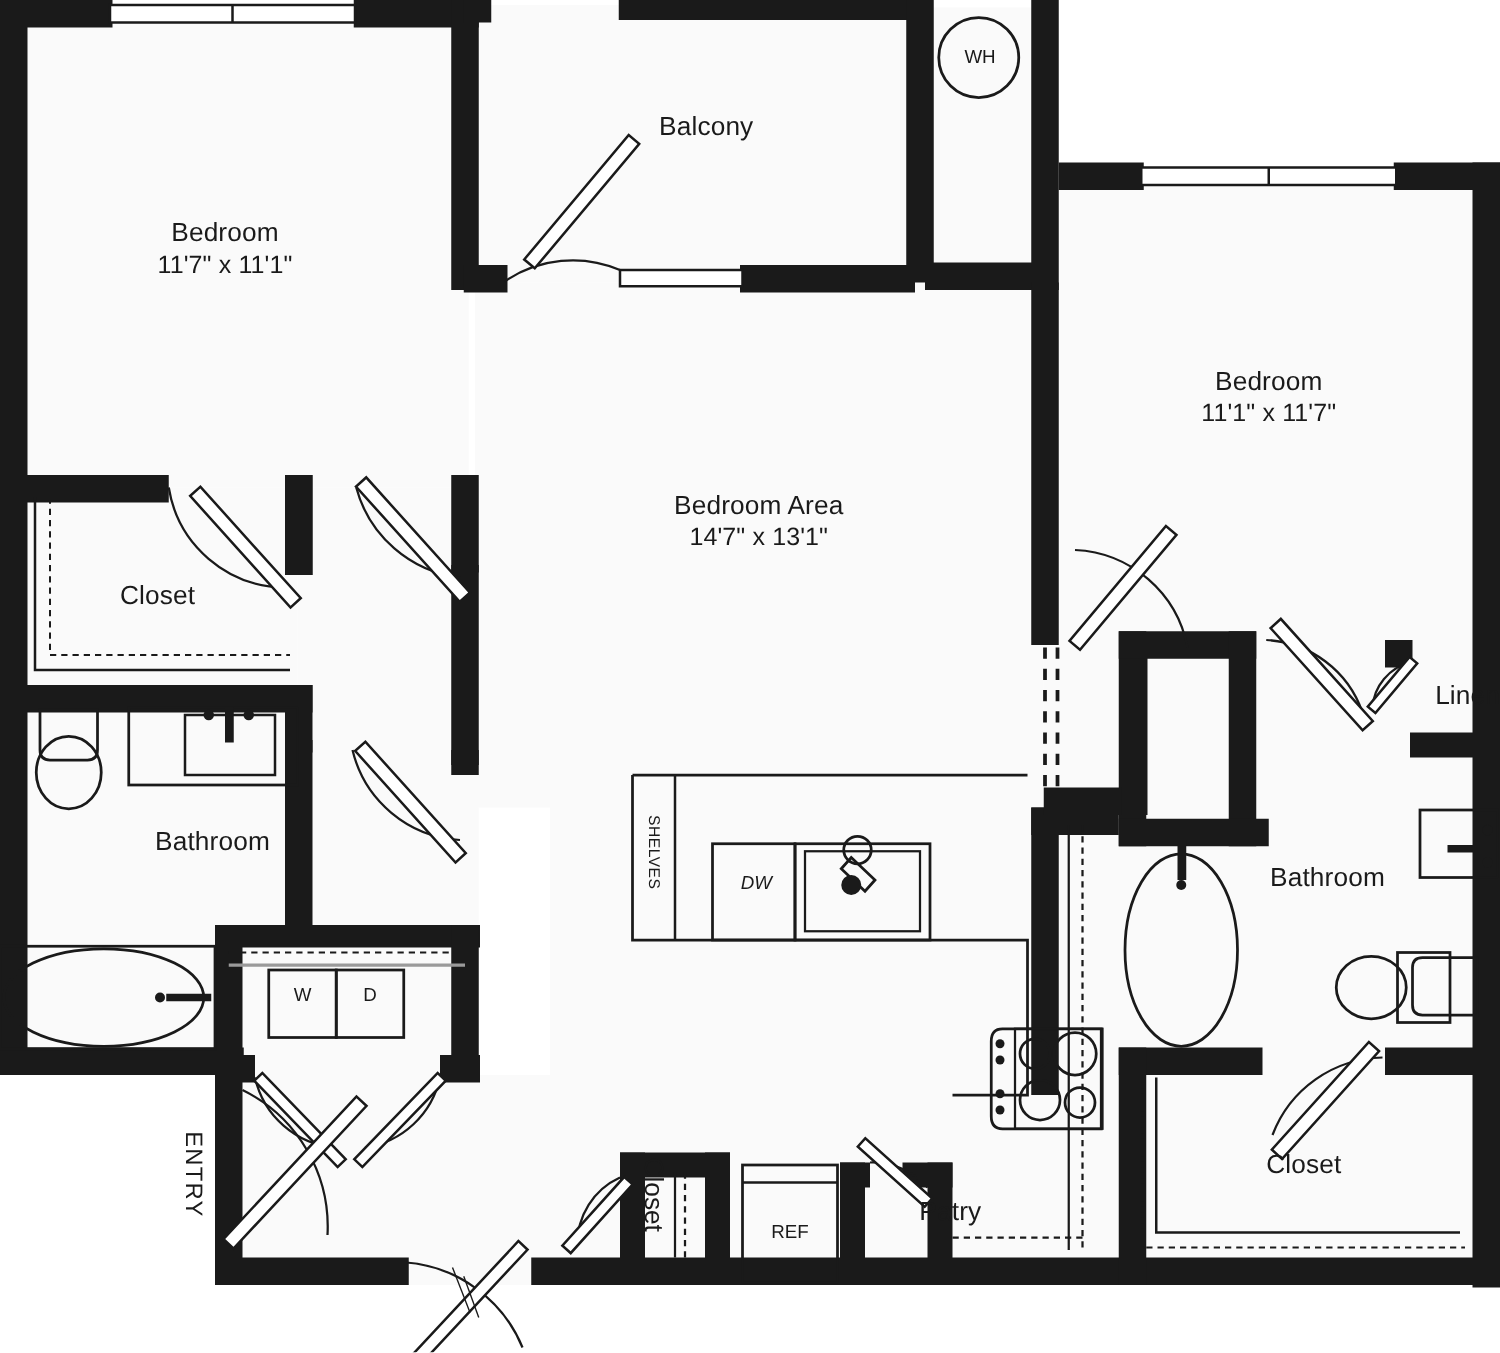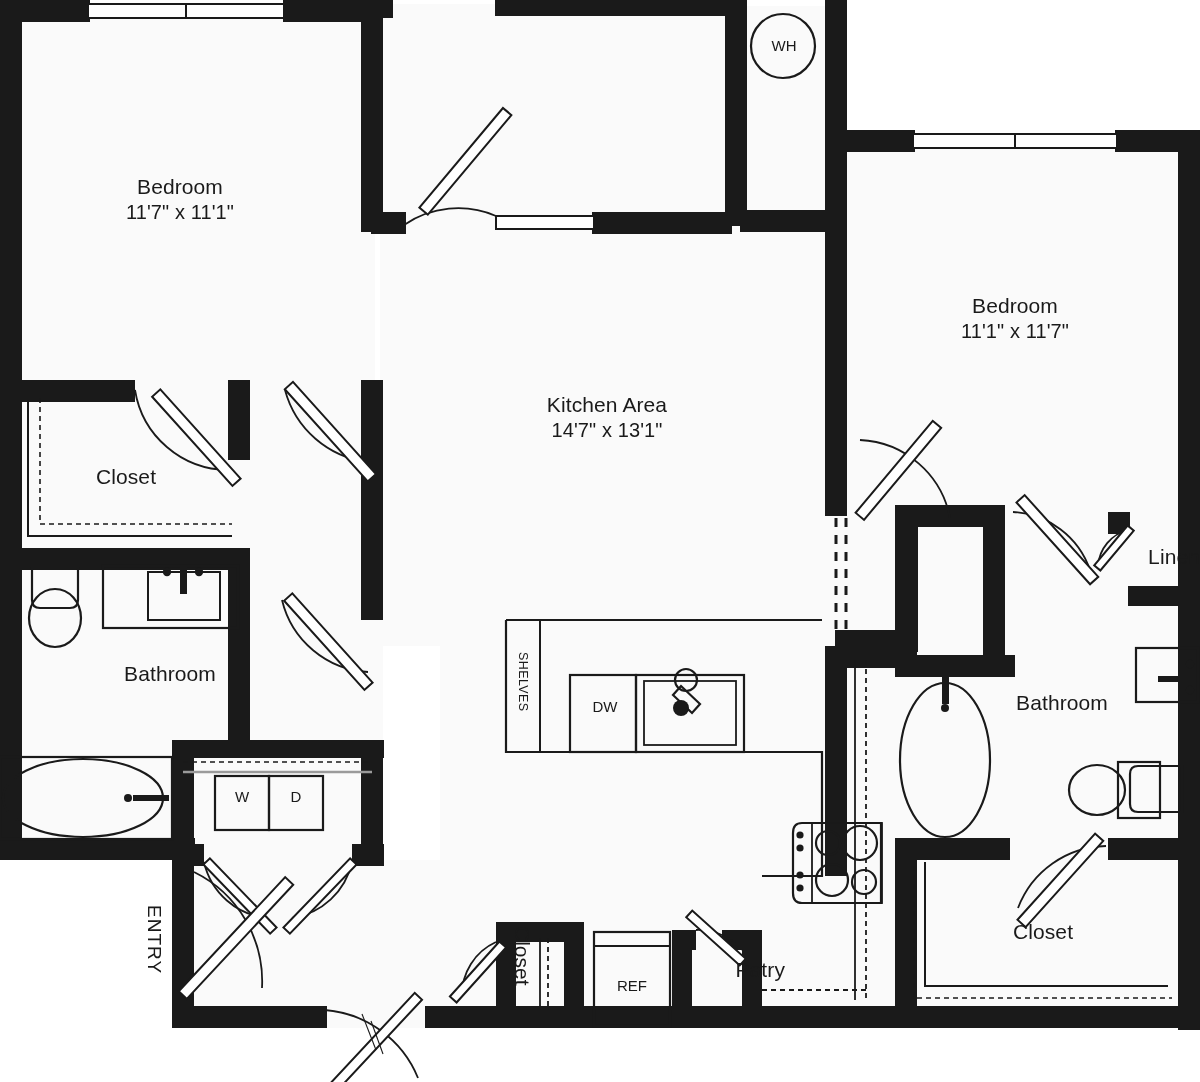--- a/index.html
+++ b/index.html
@@ -377,43 +377,44 @@
     <div class="room-name">Bedroom</div>
     <div class="room-dims">11'7" x 11'1"</div>
   </div>
 
   <div class="room-label" style="left:915px; top:293px; width:200px;">
     <div class="room-name">Bedroom</div>
     <div class="room-dims">11'1" x 11'7"</div>
   </div>
 
   <div class="room-label" style="left:507px; top:392px; width:200px;">
-    <div class="room-name">Kitchen Area</div>
+    <div class="room-name">Bedroom Area</div>
     <div class="room-dims">14'7" x 13'1"</div>
   </div>
 
+  <div class="room-label room-name" style="left:465px; top:89px; width:200px;">Balcony</div>
 
   <div class="room-label room-name" style="left:70px; top:661px; width:200px;">Bathroom</div>
 
   <div class="room-label room-name" style="left:962px; top:690px; width:200px;">Bathroom</div>
 
 
   <div class="room-label room-name" style="left:26px; top:464px; width:200px;">Closet</div>
 
   <div class="room-label room-name" style="left:943px; top:919px; width:200px;">Closet</div>
 
   <div class="vert-room" style="left:534px; top:926px;">Closet</div>
 
   <div class="room-label room-name" style="left:1080px; top:544px; width:120px; text-align:right;">Linen</div>
 
   <div class="room-label room-name" style="left:625px; top:957px; width:160px;text-align:right;">Patry</div>
 
   <div class="small-label" style="left:757px; top:37px; width:54px;">WH</div>
 
-  <div class="small-label" style="left:578px; top:698px; width:54px;">DW</div>
+  <div class="small-label" style="left:578px; top:698px; width:54px;font-style:italic;">DW</div>
 
   <div class="small-label" style="left:605px; top:977px; width:54px;">REF</div>
 
   <div class="small-label" style="left:228px; top:788px; width:28px;">W</div>
 
   <div class="small-label" style="left:282px; top:788px; width:28px;">D</div>
 
   <div class="tiny-label rot90" style="left:530px; top:652px;">SHELVES</div>
 
   <div class="caption rot90" style="left:165px; top:905px; font-size:19px; letter-spacing:1px;">ENTRY</div>

